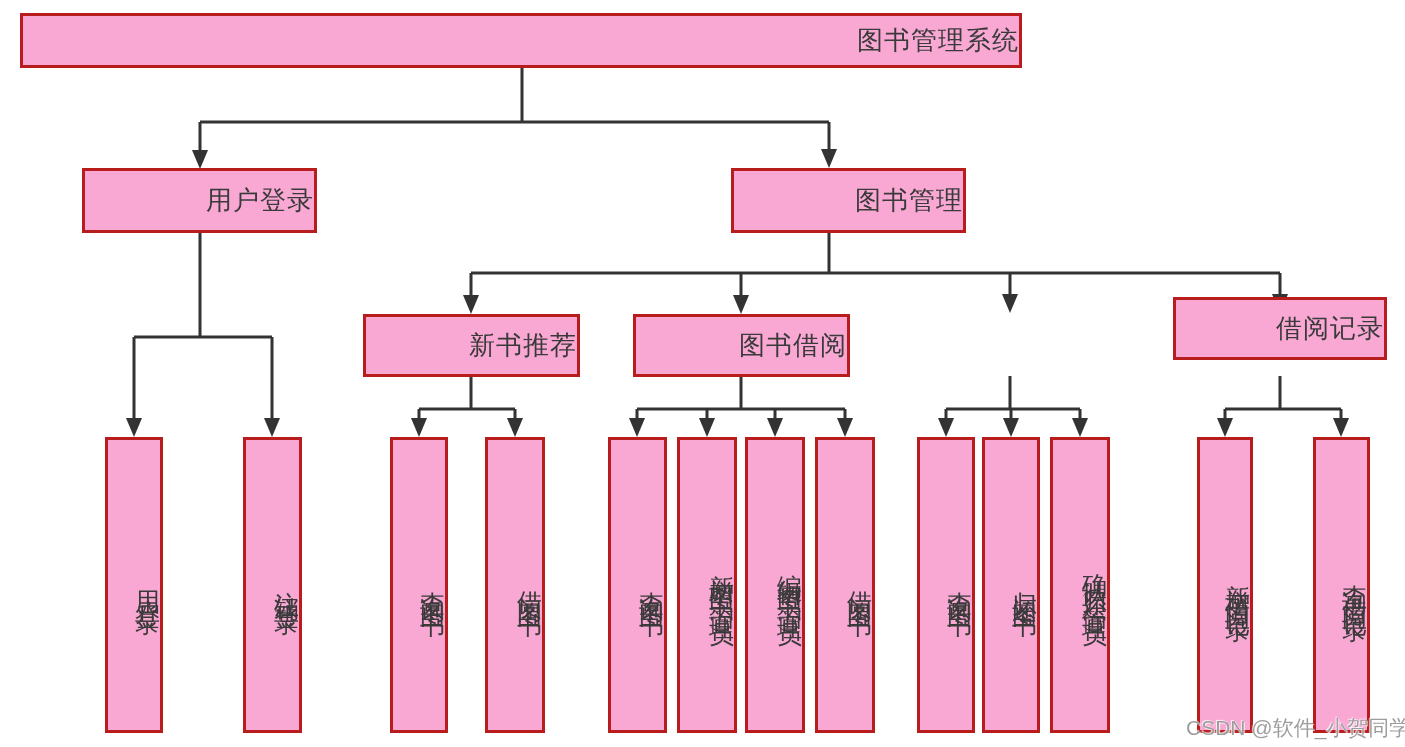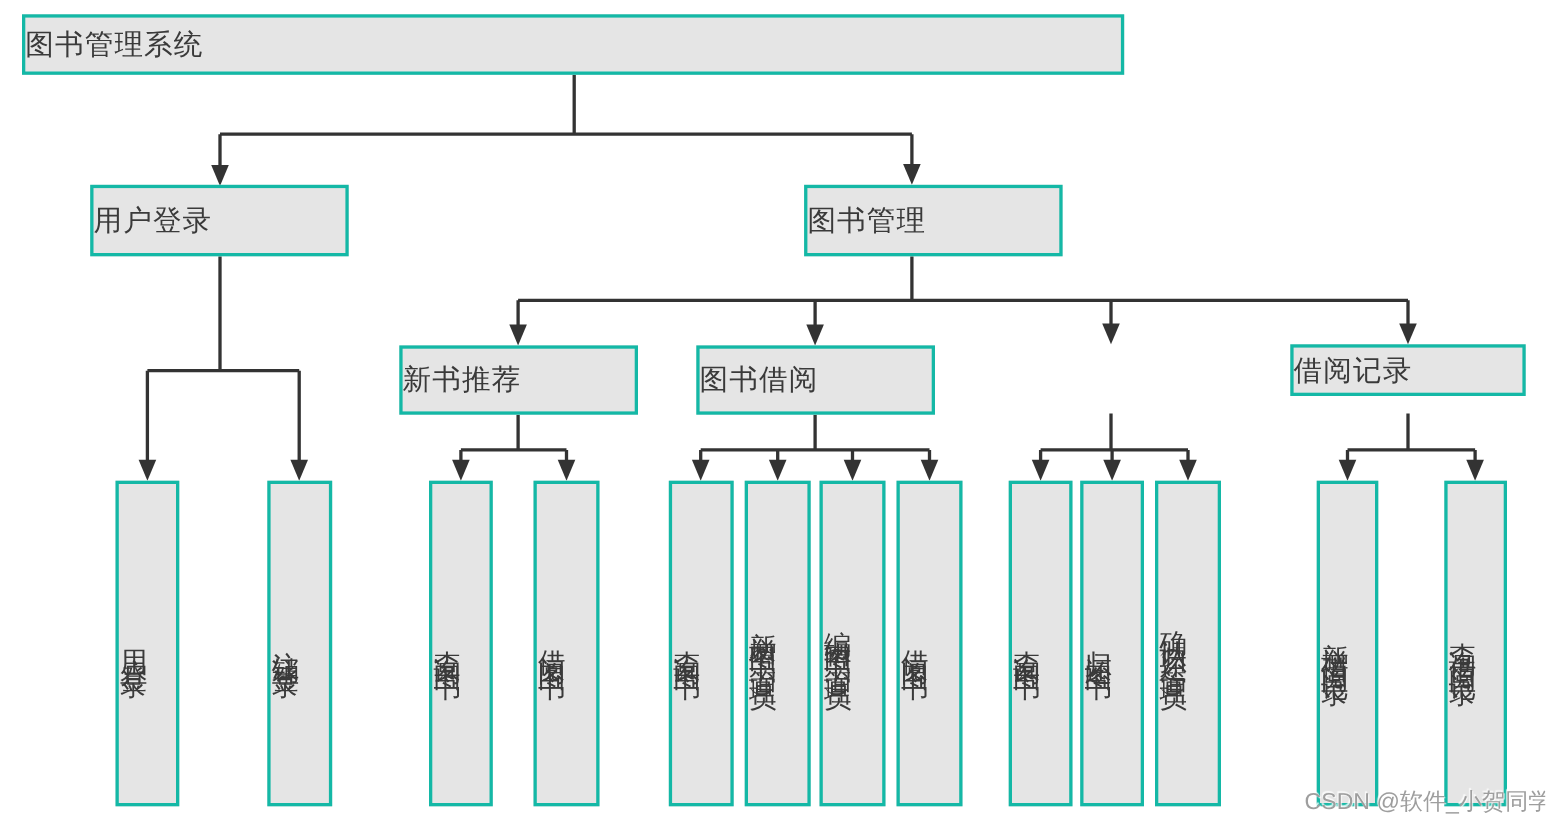--- a/index.html
+++ b/index.html
@@ -29,25 +29,25 @@
     stroke-width: 3;
     fill: none;
   }
   .connectors polygon {
     fill: #333333;
     stroke: none;
   }
   .node {
     position: absolute;
     box-sizing: border-box;
-    border: 3px solid #14b8a6;
-    background: #e5e5e5;
+    border: 3px solid #b91c1c;
+    background: #f9a8d4;
     display: flex;
     align-items: center;
-    justify-content: flex-start;
+    justify-content: flex-end;
     z-index: 2;
   }
   .node .label {
     font-size: 26px;
     color: #3a3a3a;
     white-space: nowrap;
     letter-spacing: 1px;
   }
   .leaf .label {
     writing-mode: vertical-rl;
@@ -125,21 +125,21 @@
   <div class="node" style="left:712px; top:168px; width:235px; height:65px;margin-left:19px;">
     <span class="label">图书管理</span>
   </div>
 
   <div class="node" style="left:363px; top:314px; width:217px; height:63px;">
     <span class="label">新书推荐</span>
   </div>
   <div class="node" style="left:633px; top:314px; width:217px; height:63px;">
     <span class="label">图书借阅</span>
   </div>
-  <div class="node" style="left:1173px; top:313px; width:214px; height:47px;">
+  <div class="node" style="left:1173px; top:297px; width:214px; height:63px;">
     <span class="label">借阅记录</span>
   </div>
 
   <div class="node leaf" style="left:105px; top:437px; width:58px; height:296px;">
     <span class="label">用户登录</span>
   </div>
   <div class="node leaf" style="left:243px; top:437px; width:59px; height:296px;">
     <span class="label">注销登录</span>
   </div>
 

